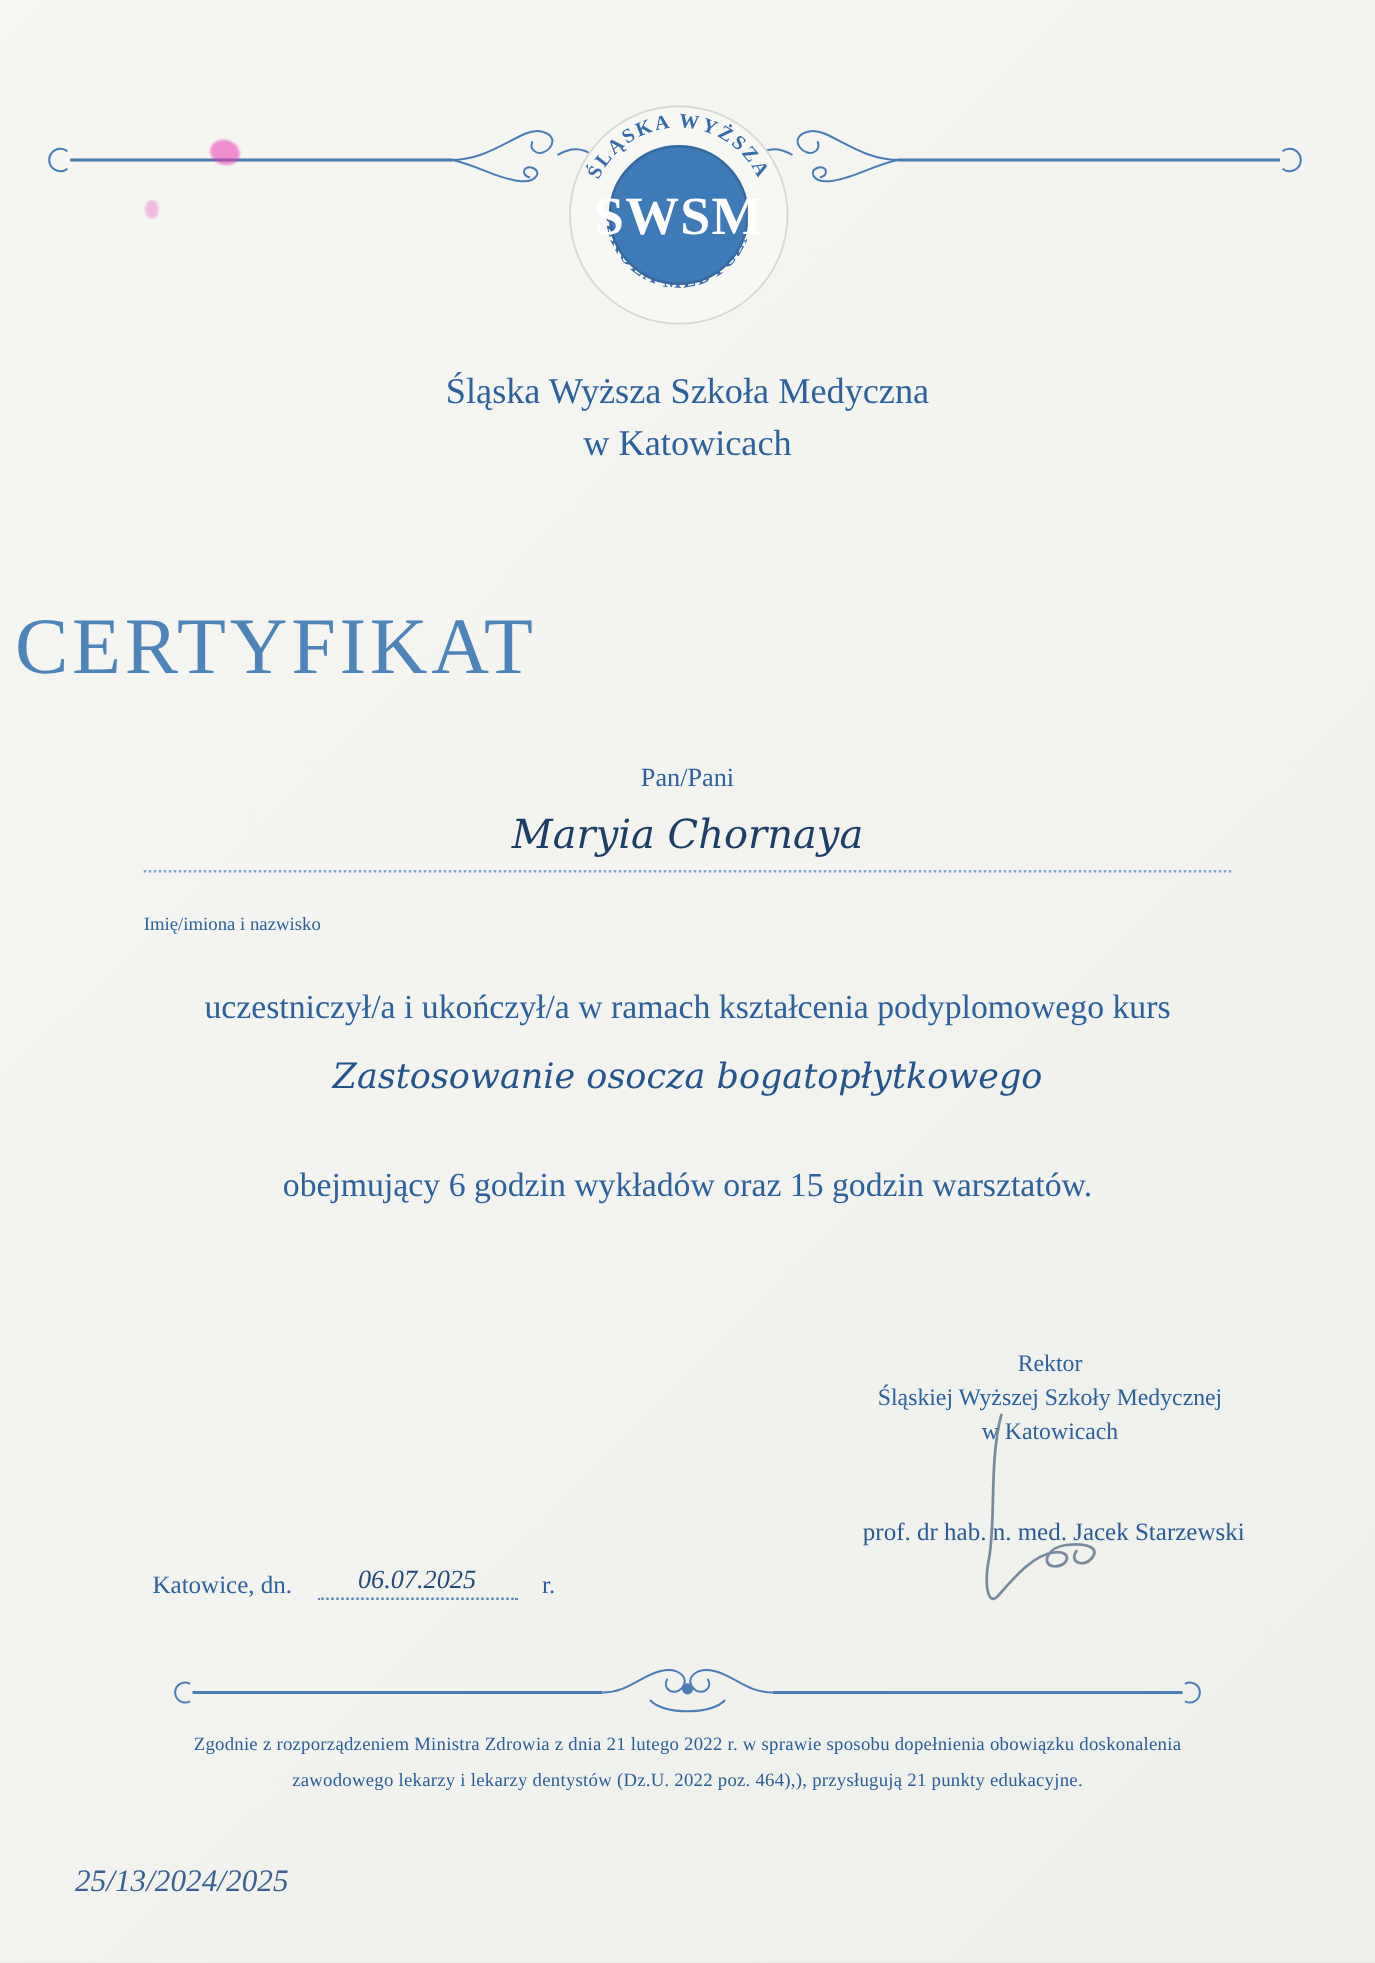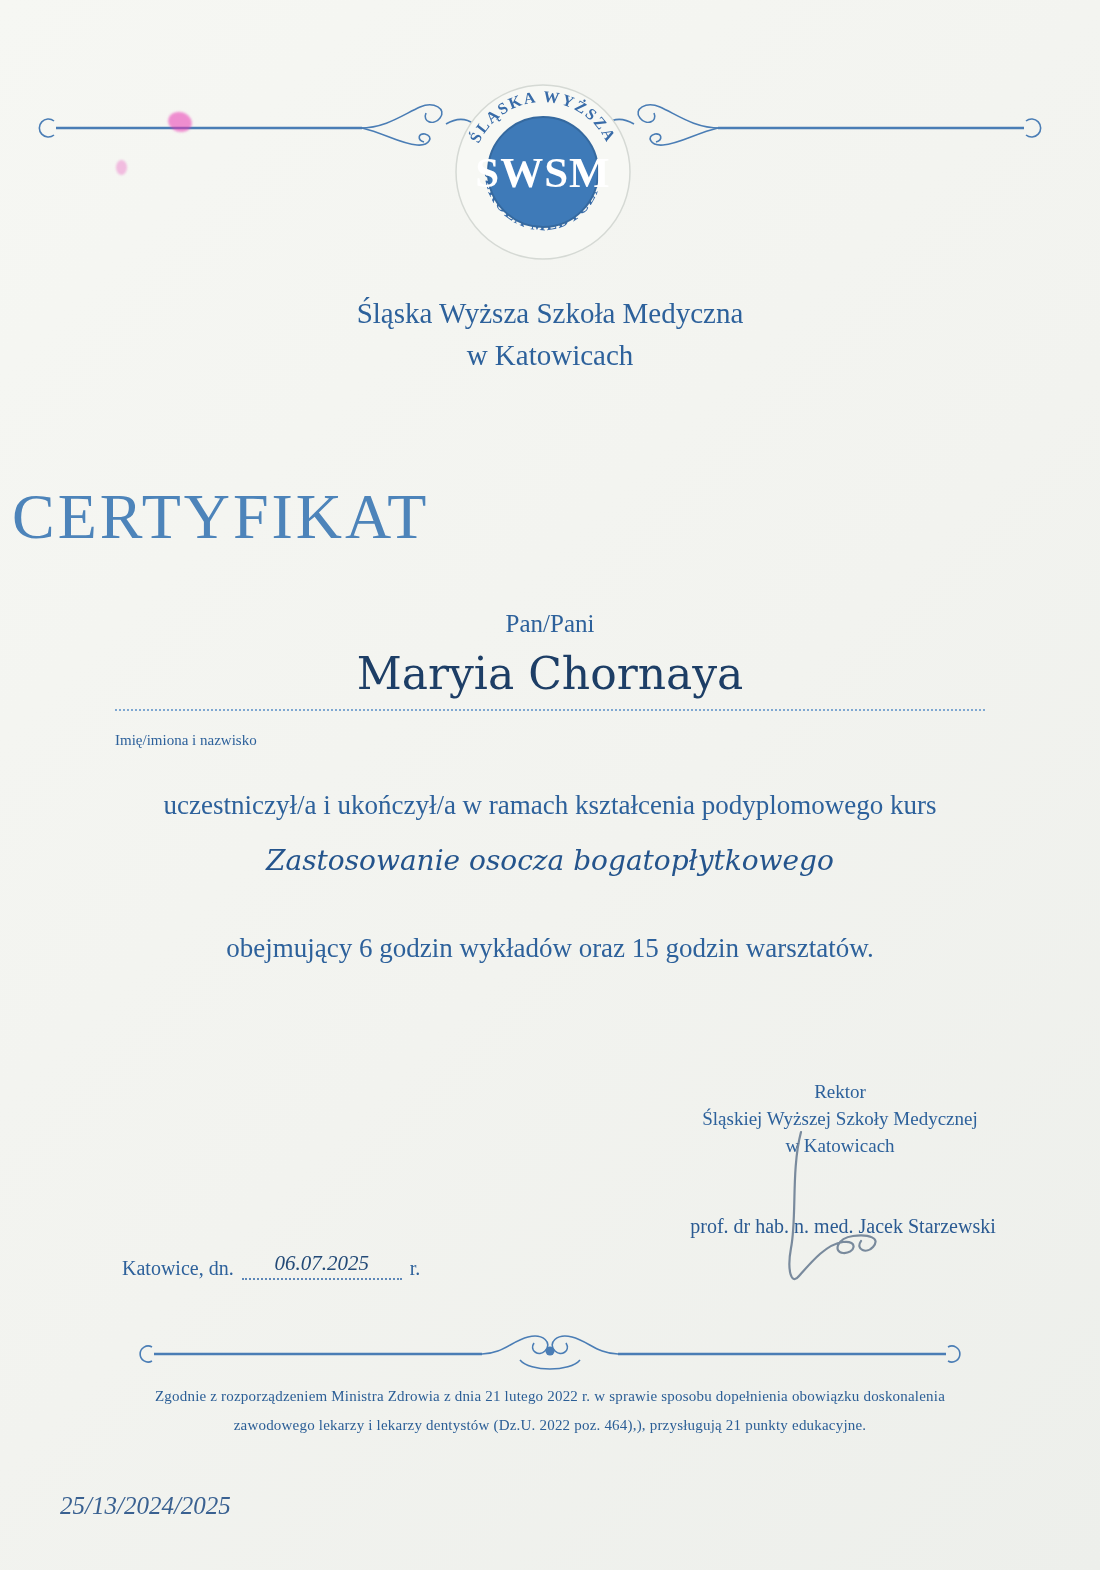--- a/index.html
+++ b/index.html
@@ -26,41 +26,41 @@
 
   .logo { position: absolute; left: 453px; top: 82px; }
   .ring-text { fill: #386ba8; font-family: "Liberation Serif", serif; font-size: 16px; font-weight: bold; letter-spacing: 2px; }
   .ring-text-b { letter-spacing: 1.5px; }
   .monogram { fill: #ffffff; font-family: "Liberation Serif", serif; font-size: 43px; font-weight: bold; letter-spacing: 1px; }
 
   .institution { position: absolute; top: 272px; left: 0; width: 100%; text-align: center;
                  font-size: 29px; line-height: 42px; color: #2d619b; margin-top: 20px; }
   .title { position: absolute; top: 468px; left: 0; width: 100%; margin: 12px; 
            font-size: 64px; font-weight: 400; letter-spacing: 3px; color: #4d84ba; }
-  .salutation { position: absolute; top: 610px; left: 0; width: 100%; text-align: center; font-size: 25px; }
+  .salutation { position: absolute; top: 610px; left: 0; width: 100%; text-align: center; font-size: 21px; }
 
   .name-block { position: absolute; top: 648px; left: 115px; width: 870px;
                 border-bottom: 2px dotted #7fa8d2; text-align: center; }
-  .name { font-family: "DejaVu Serif", serif; font-size: 44px;
+  .name { font-family: "DejaVu Serif", serif; font-style: italic; font-size: 32px;
           color: #1d3e66; padding-bottom: 10px; }
   .name-caption { position: absolute; top: 732px; left: 115px; width: 870px; text-align: left;
                   font-size: 15px; color: #2d619b; }
 
   .body-line { position: absolute; left: 0; width: 100%; margin: 0; text-align: center; font-size: 27px; }
   .intro { top: 790px; }
   .course { top: 844px; font-size: 28px; font-style: italic; font-family: "DejaVu Serif", serif; color: #24548c; }
   .scope { top: 912px; margin-top: 21px; }
 
   .sig-block { position: absolute; top: 1078px; left: 640px; width: 400px; text-align: center;
                font-size: 19px; line-height: 27px; color: #2d619b; }
   .sig-name { position: absolute; top: 1215px; left: 628px; width: 430px; text-align: center;
               font-size: 20px; color: #2a5a92; }
   .signature { position: absolute; left: 715px; top: 1126px; }
 
-  .date-row { position: absolute; top: 1204px; left: 122px; display: flex; align-items: flex-end; gap: 8px;
+  .date-row { position: absolute; top: 1204px; left: 122px; display: flex; align-items: flex-end; gap: 20px;
               font-size: 20px; color: #2d619b; }
   .date-line { display: inline-block; width: 160px; height: 30px; border-bottom: 2px dotted #5d87b8;
                position: relative; margin-top: 44px; }
   .date-value { position: absolute; left: 0; bottom: 2px; width: 100%; text-align: center;
                 font-style: italic; font-size: 21px; color: #234a77; }
 
   .legal { position: absolute; top: 1382px; left: 100px; width: 900px; text-align: center;
            font-size: 15px; line-height: 29px; letter-spacing: .2px; color: #2b5e96; }
   .refno { position: absolute; top: 1492px; left: 60px; font-style: italic; font-size: 25px; color: #3a6191; }
 </style>

